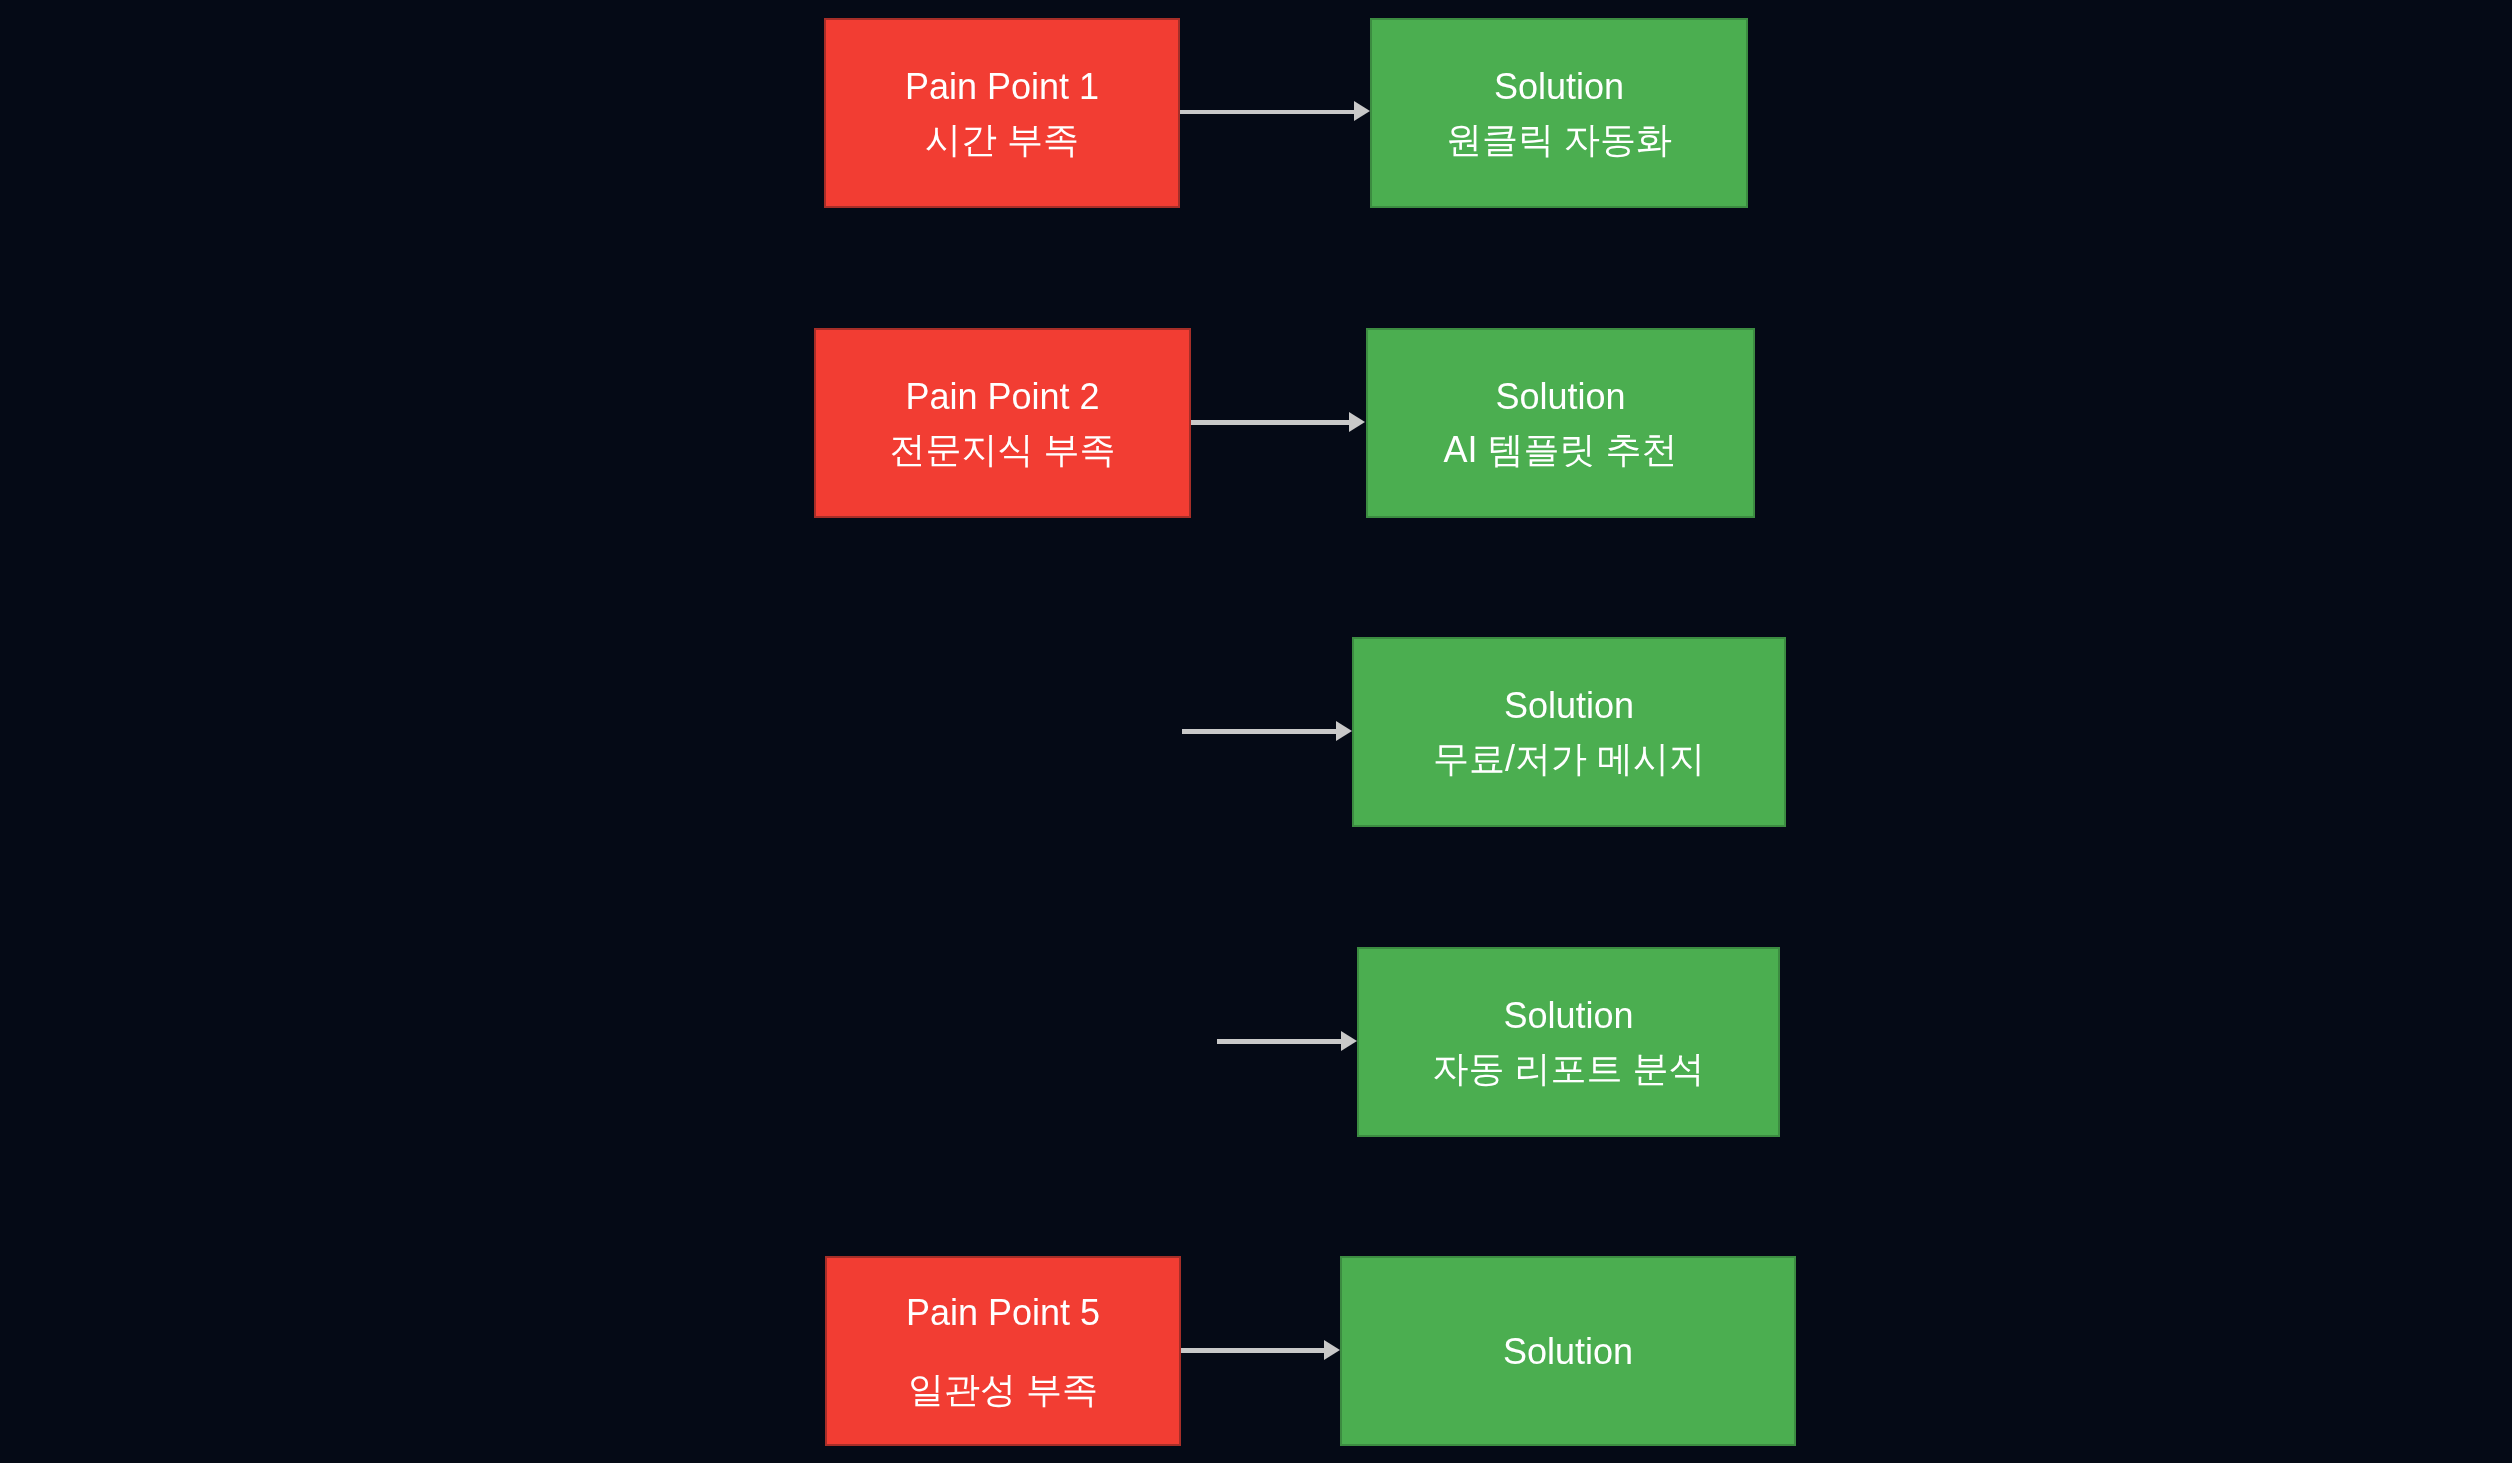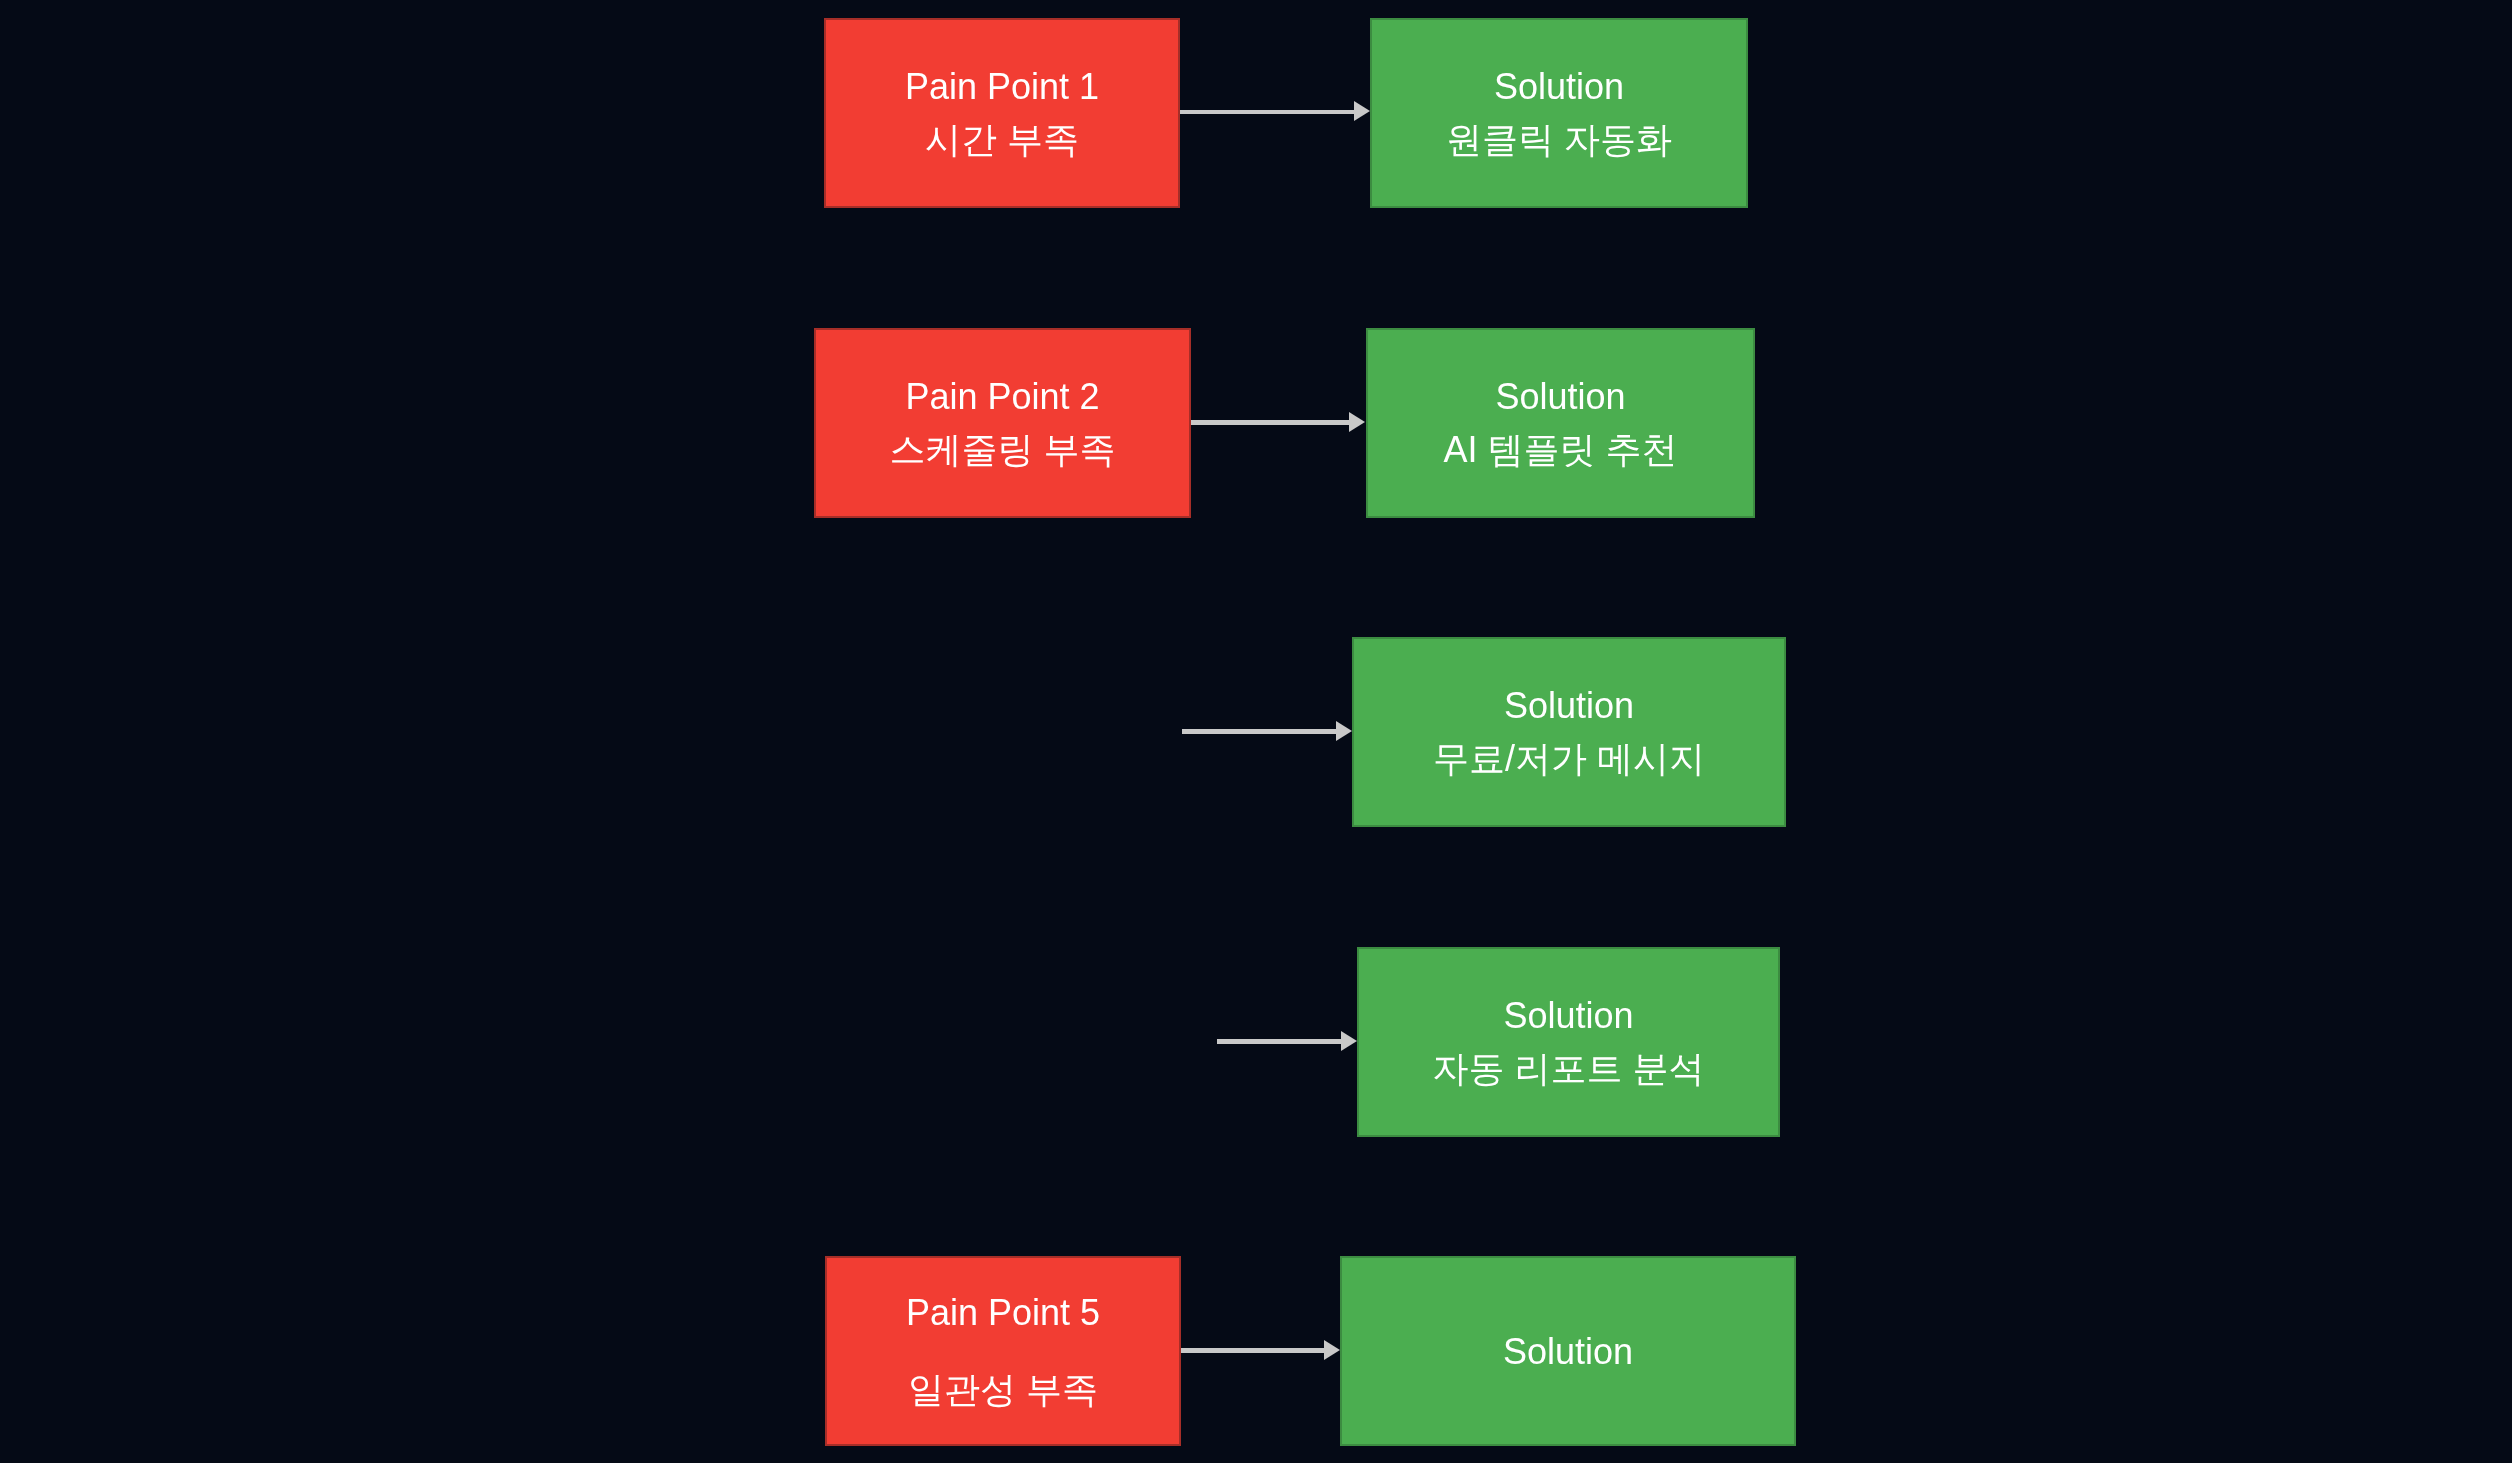--- a/index.html
+++ b/index.html
@@ -63,21 +63,21 @@
     </div>
     <div class="node sol" style="left:1338px;width:378px;">
       <div class="line1">Solution</div>
       <div class="line2">원클릭 자동화</div>
     </div>
   </div>
 
   <div class="row" style="top:328px;">
     <div class="node pain" style="left:782px;width:377px;">
       <div class="line1">Pain Point 2</div>
-      <div class="line2">스케줄링 부족</div>
+      <div class="line2">전문지식 부족</div>
     </div>
     <div class="arrow" style="left:1159px;width:174px;">
       <div class="arrow-line"></div>
       <div class="arrow-head"></div>
     </div>
     <div class="node sol" style="left:1334px;width:389px;">
       <div class="line1">Solution</div>
       <div class="line2">AI 템플릿 추천</div>
     </div>
   </div>

